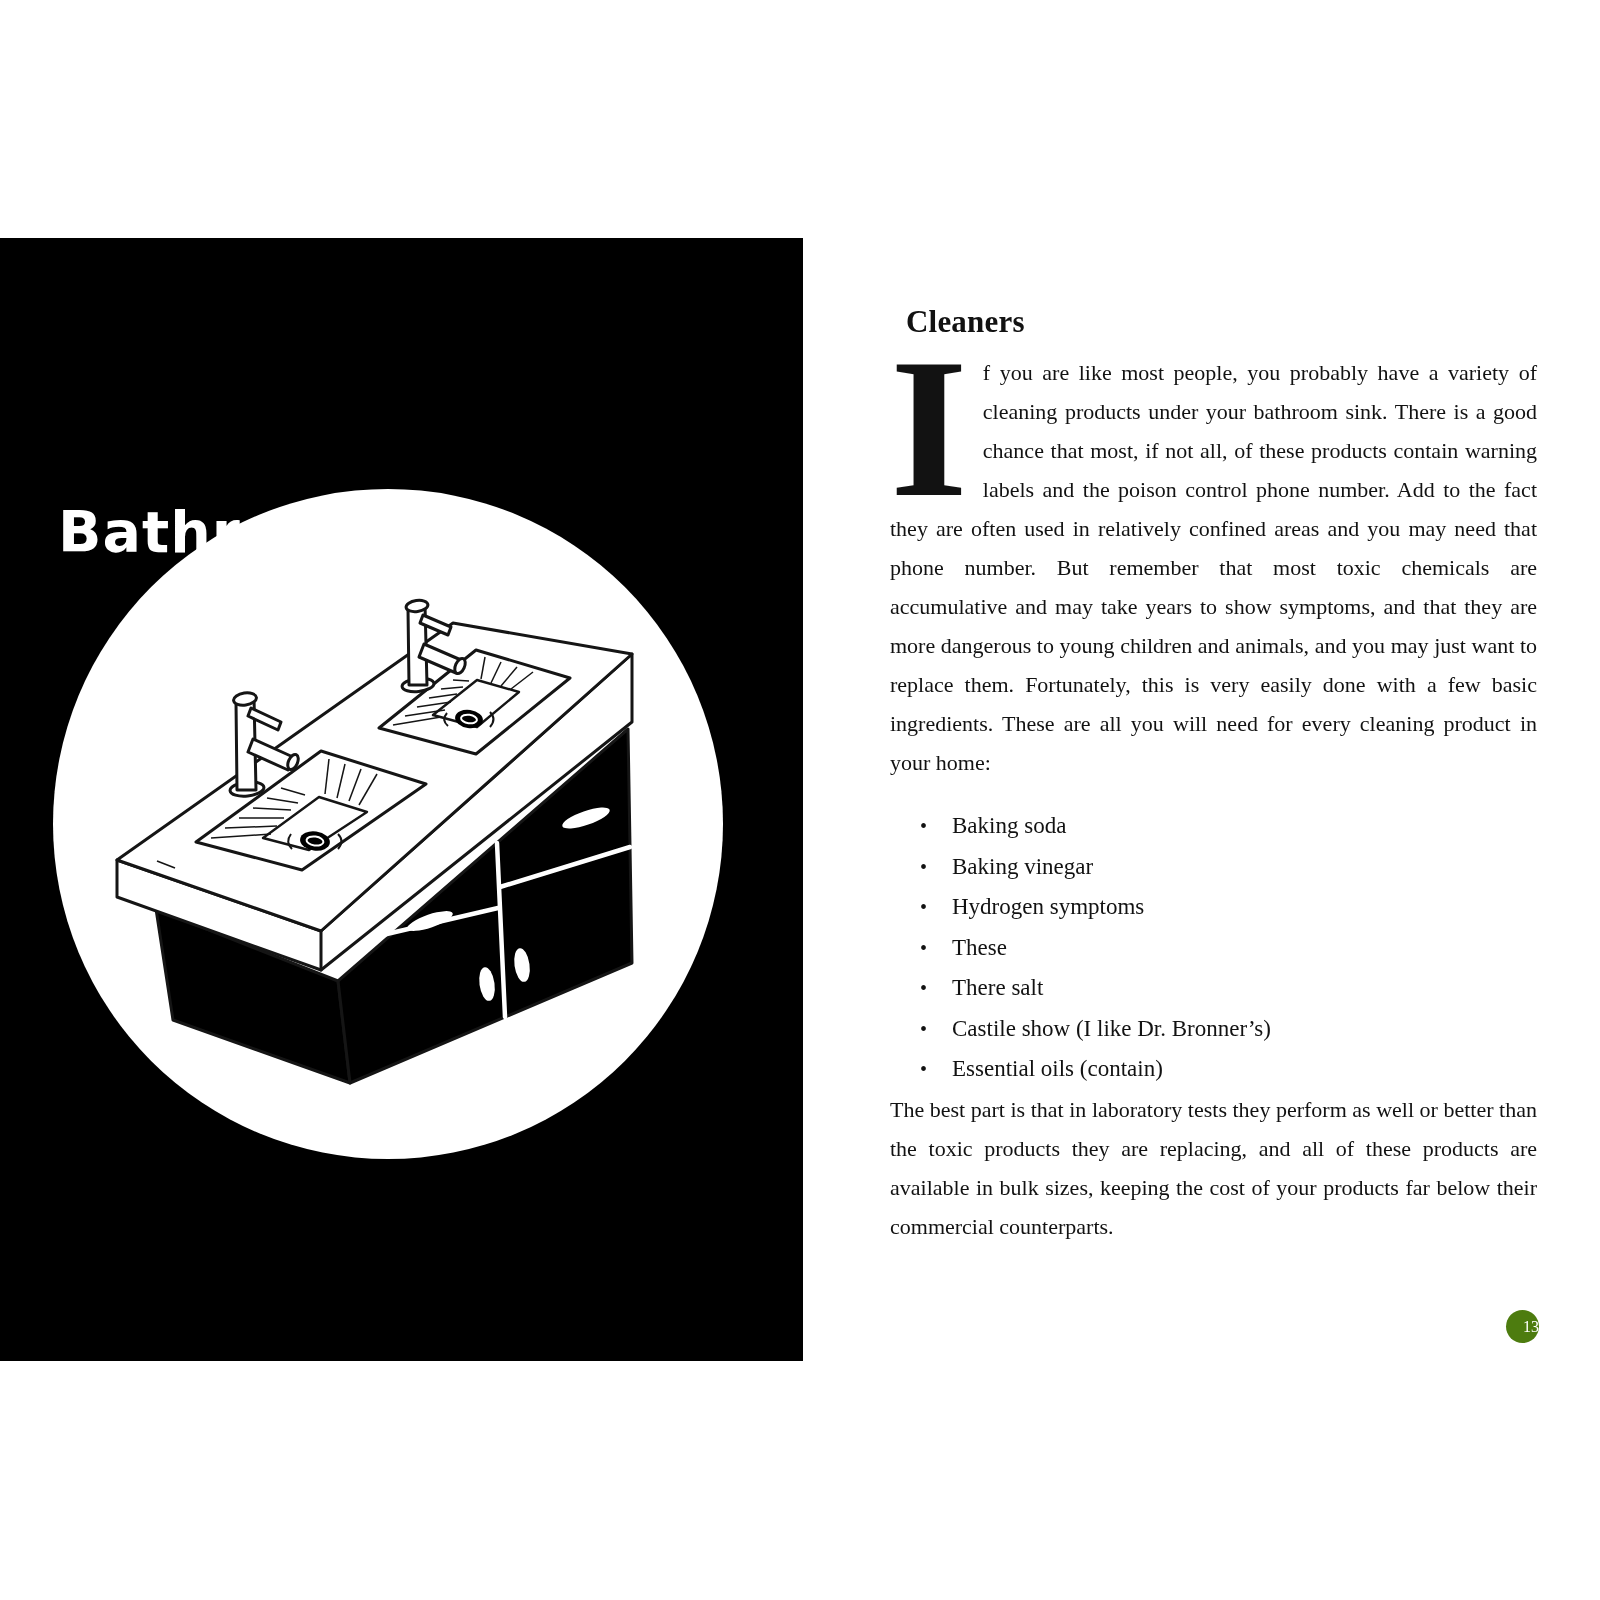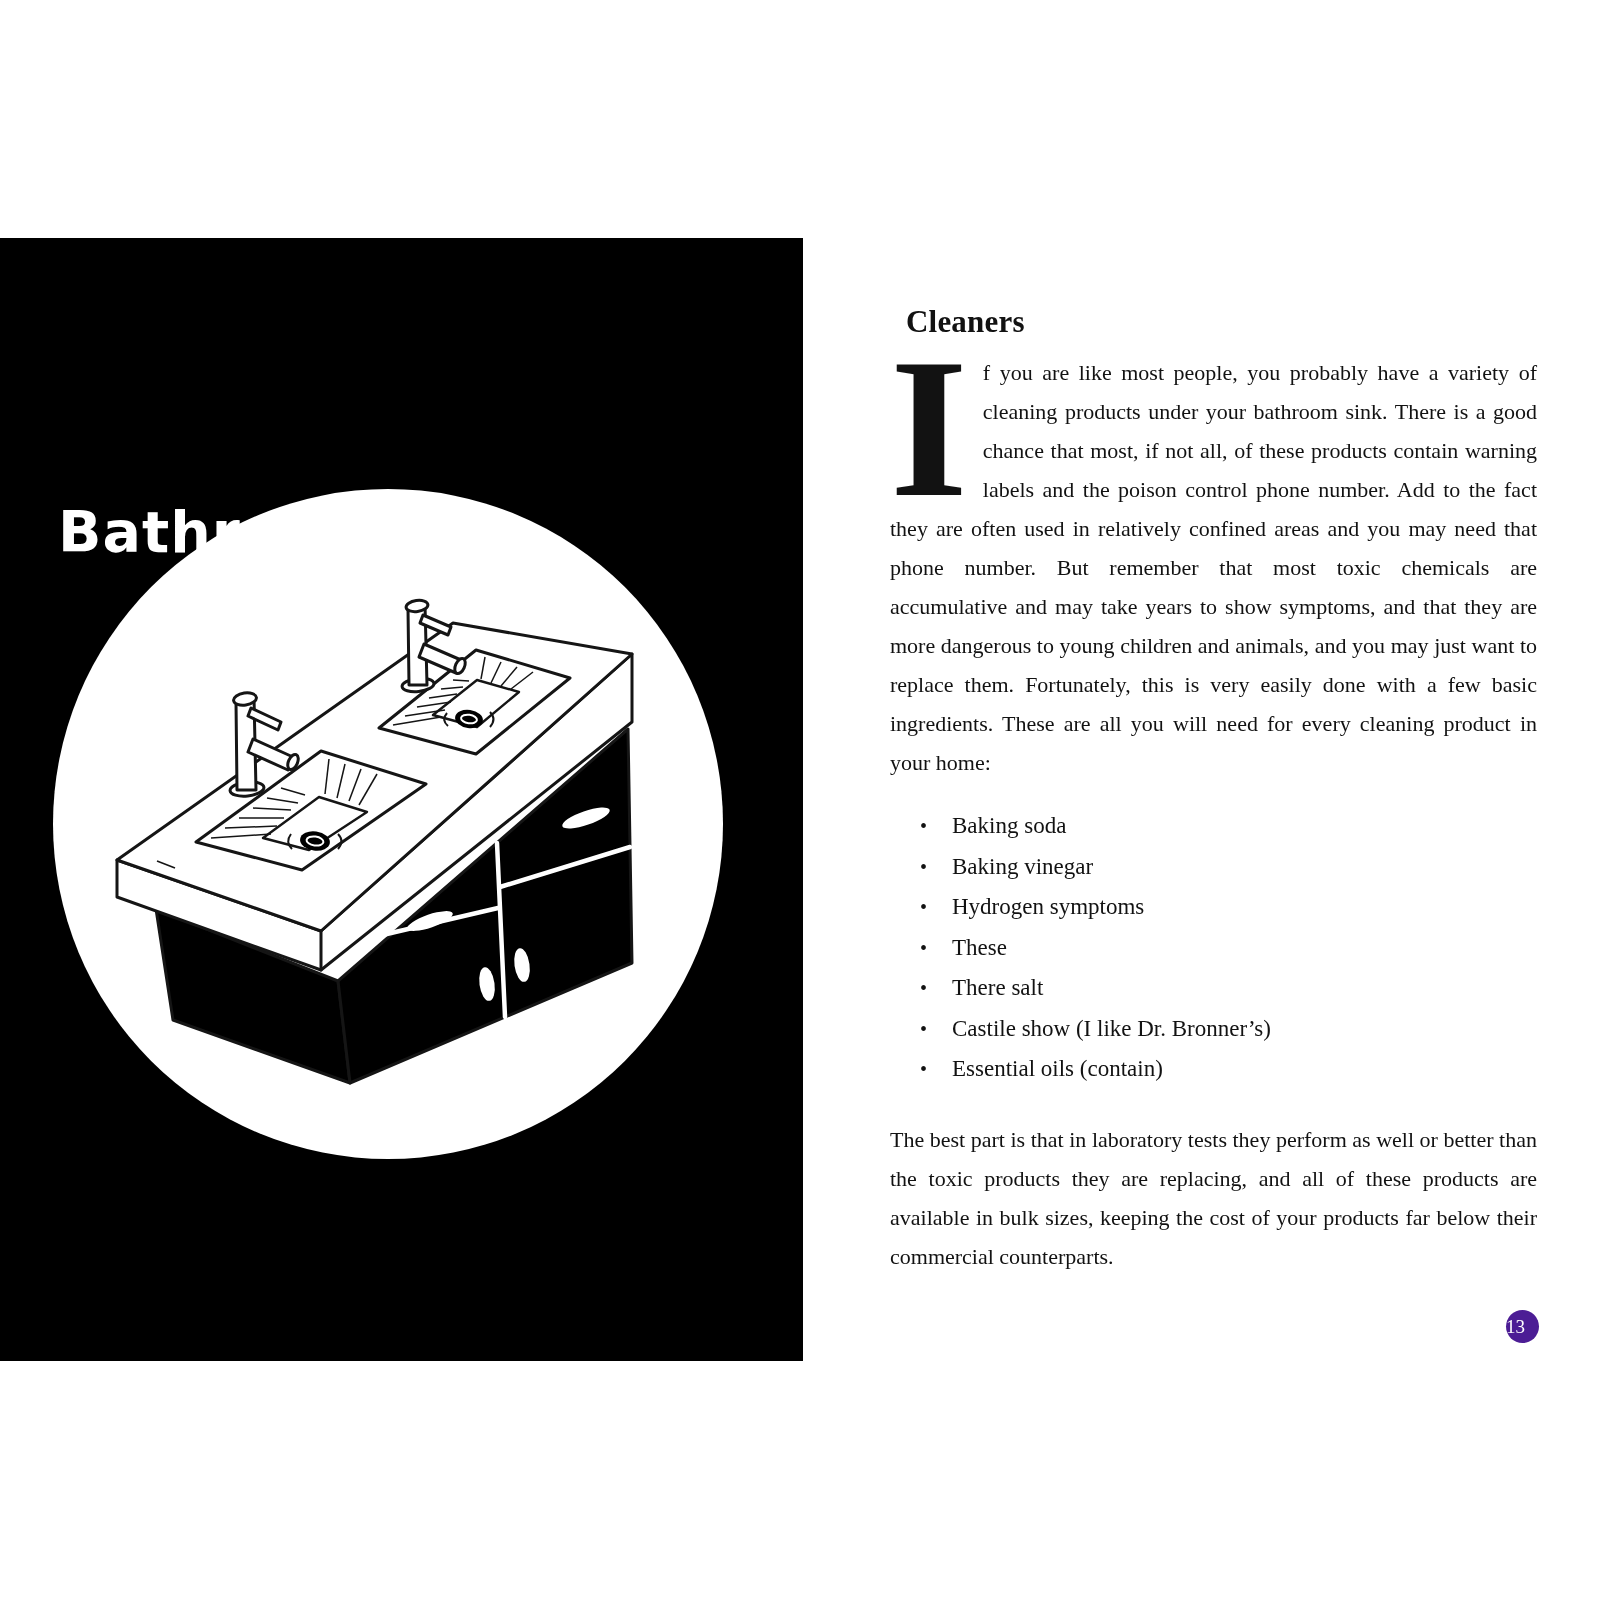--- a/index.html
+++ b/index.html
@@ -48,25 +48,25 @@
   ul.ingredients{
     list-style:none;margin:24px 0 0 0;padding:0;
   }
   ul.ingredients li{
     position:relative;font-size:23px;line-height:40.5px;
     padding-left:62px;
   }
   ul.ingredients li .bullet{
     position:absolute;left:30px;top:0;font-size:20px;
   }
-  .article p.closing{margin-top:30px;}
+  .article p.closing{}
   .pagenum{
     position:absolute;left:1506px;top:1310px;width:33px;height:33px;
-    background:#4c1d95;border-radius:50%;
-    color:#fff;font-size:19px;line-height:33px;text-align:left;
+    background:#4d7c0f;border-radius:50%;
+    color:#fff;font-size:16px;line-height:33px;text-align:right;
     font-family:"Liberation Serif",serif;
   }
   .ink{stroke:#151515;stroke-width:3;stroke-linejoin:round;stroke-linecap:round;}
 </style>
 </head>
 <body>
 
 <div class="left-panel">
   <div class="chapter-title">Bathroom</div>
 

